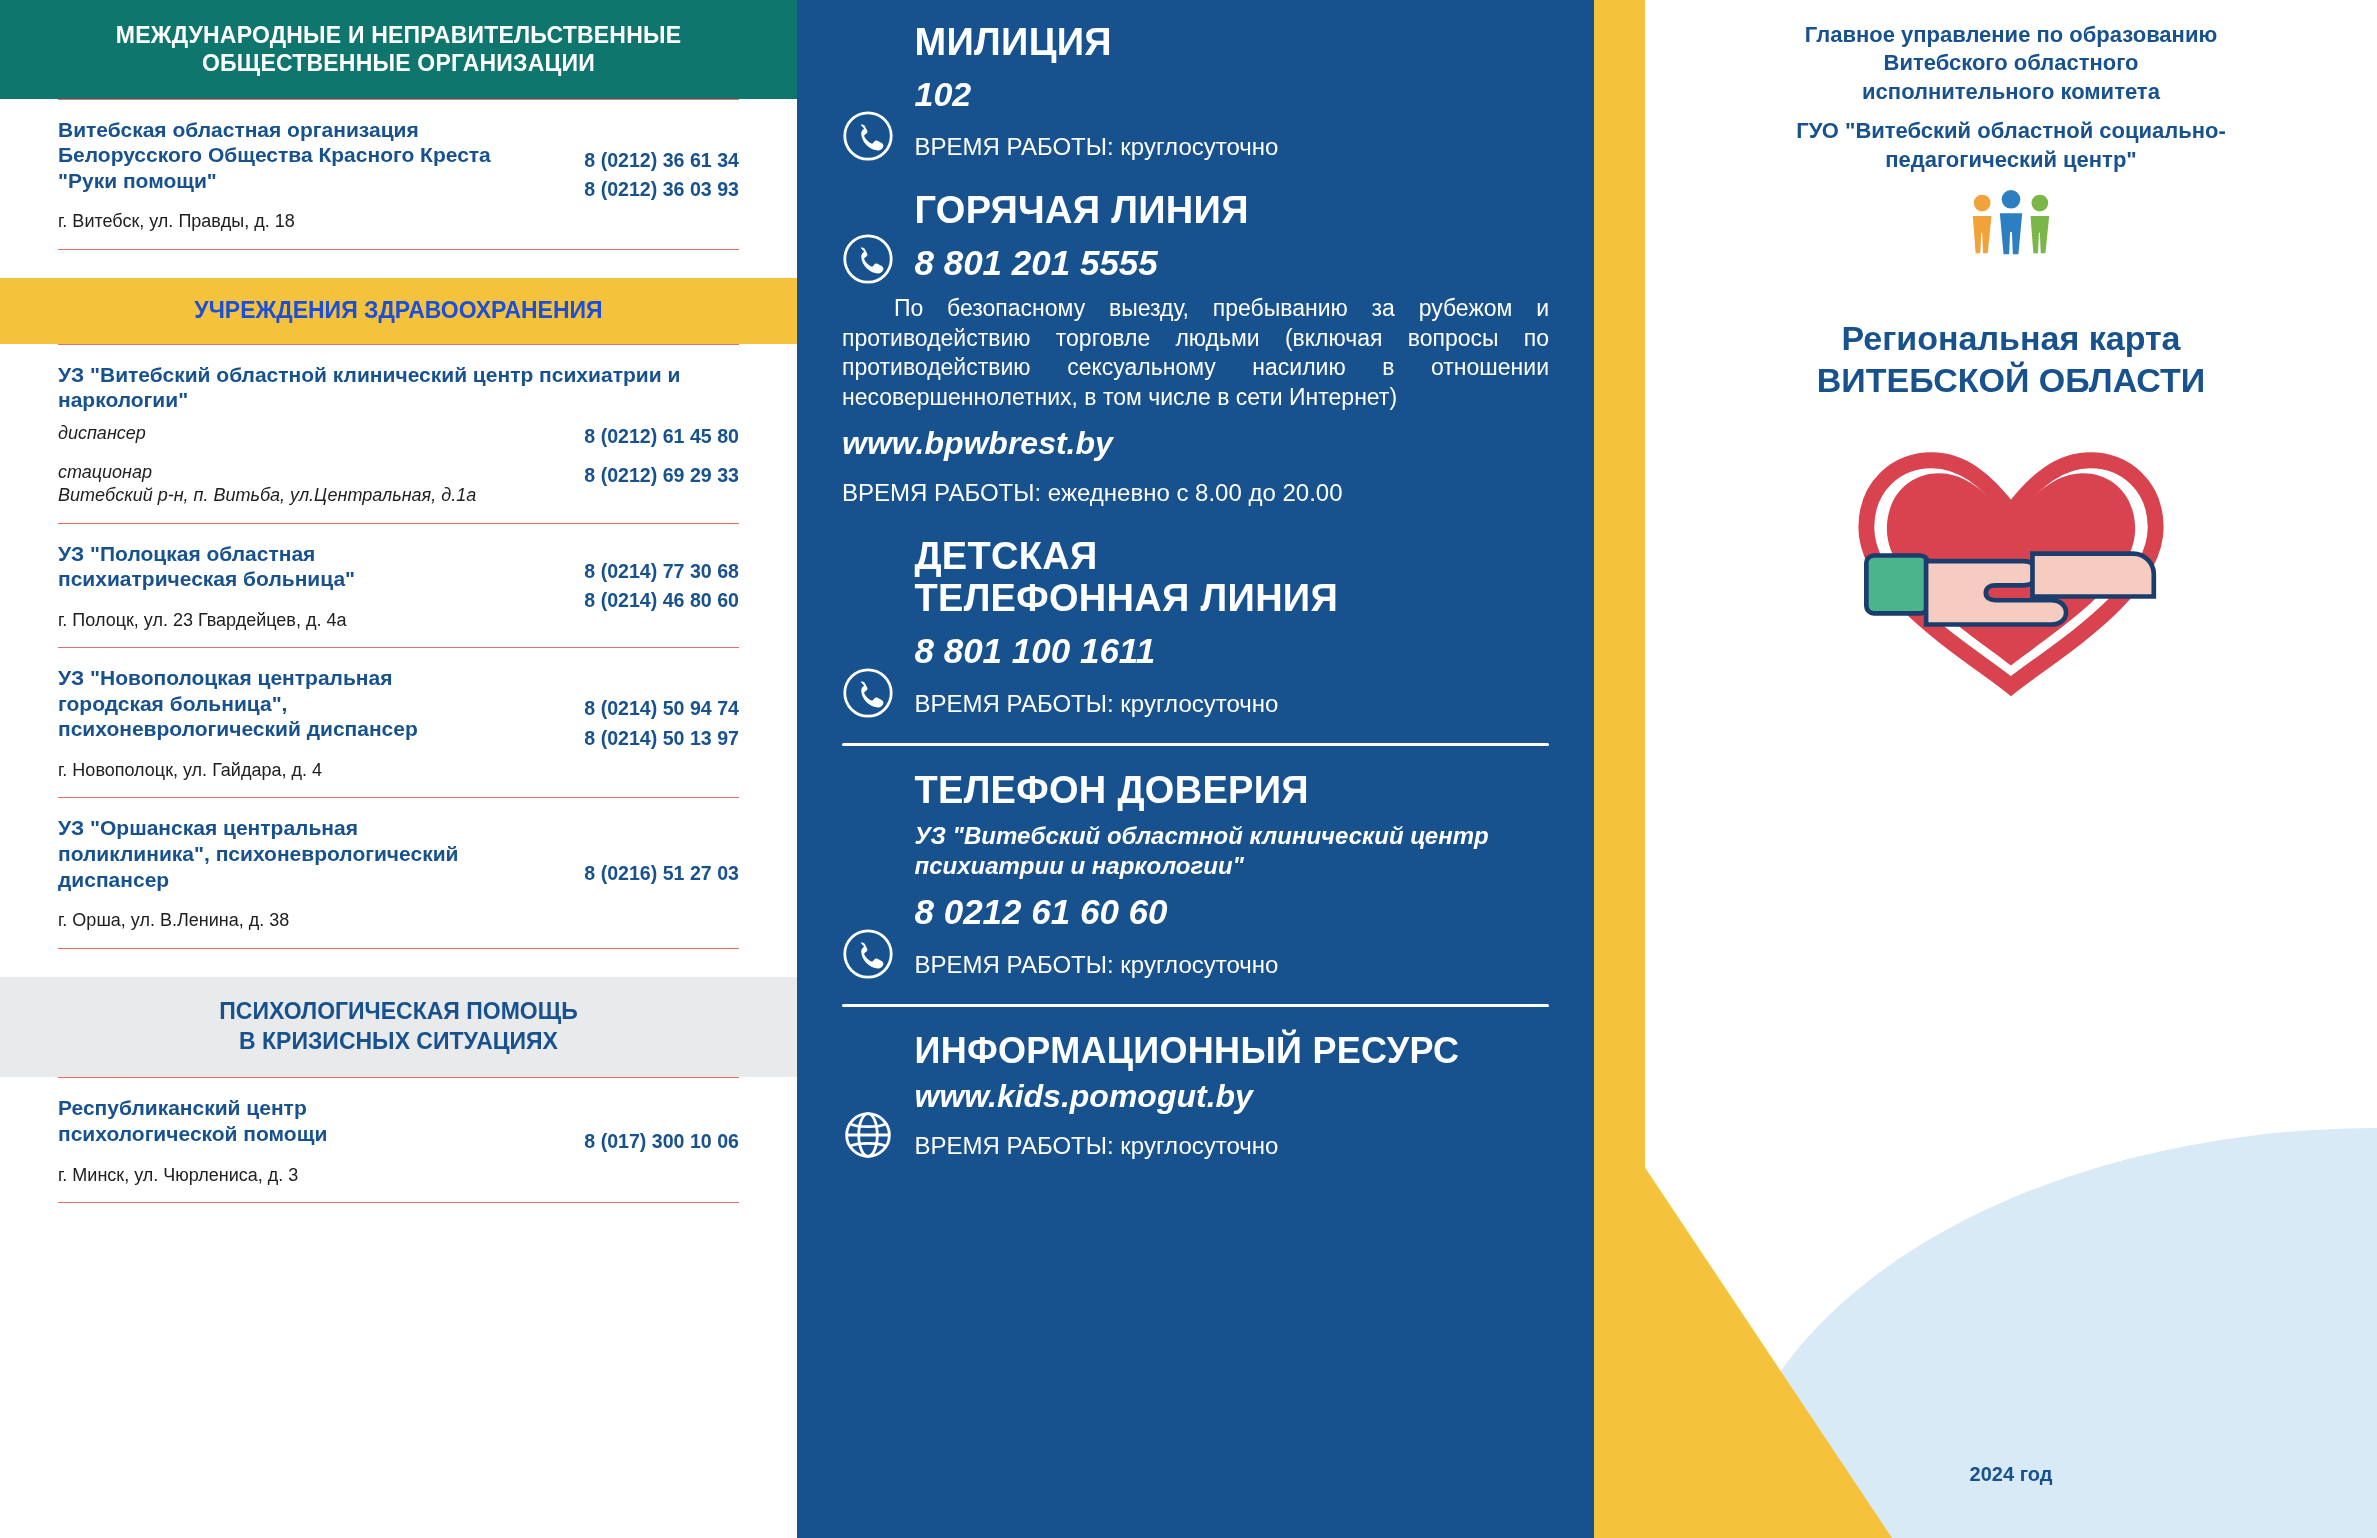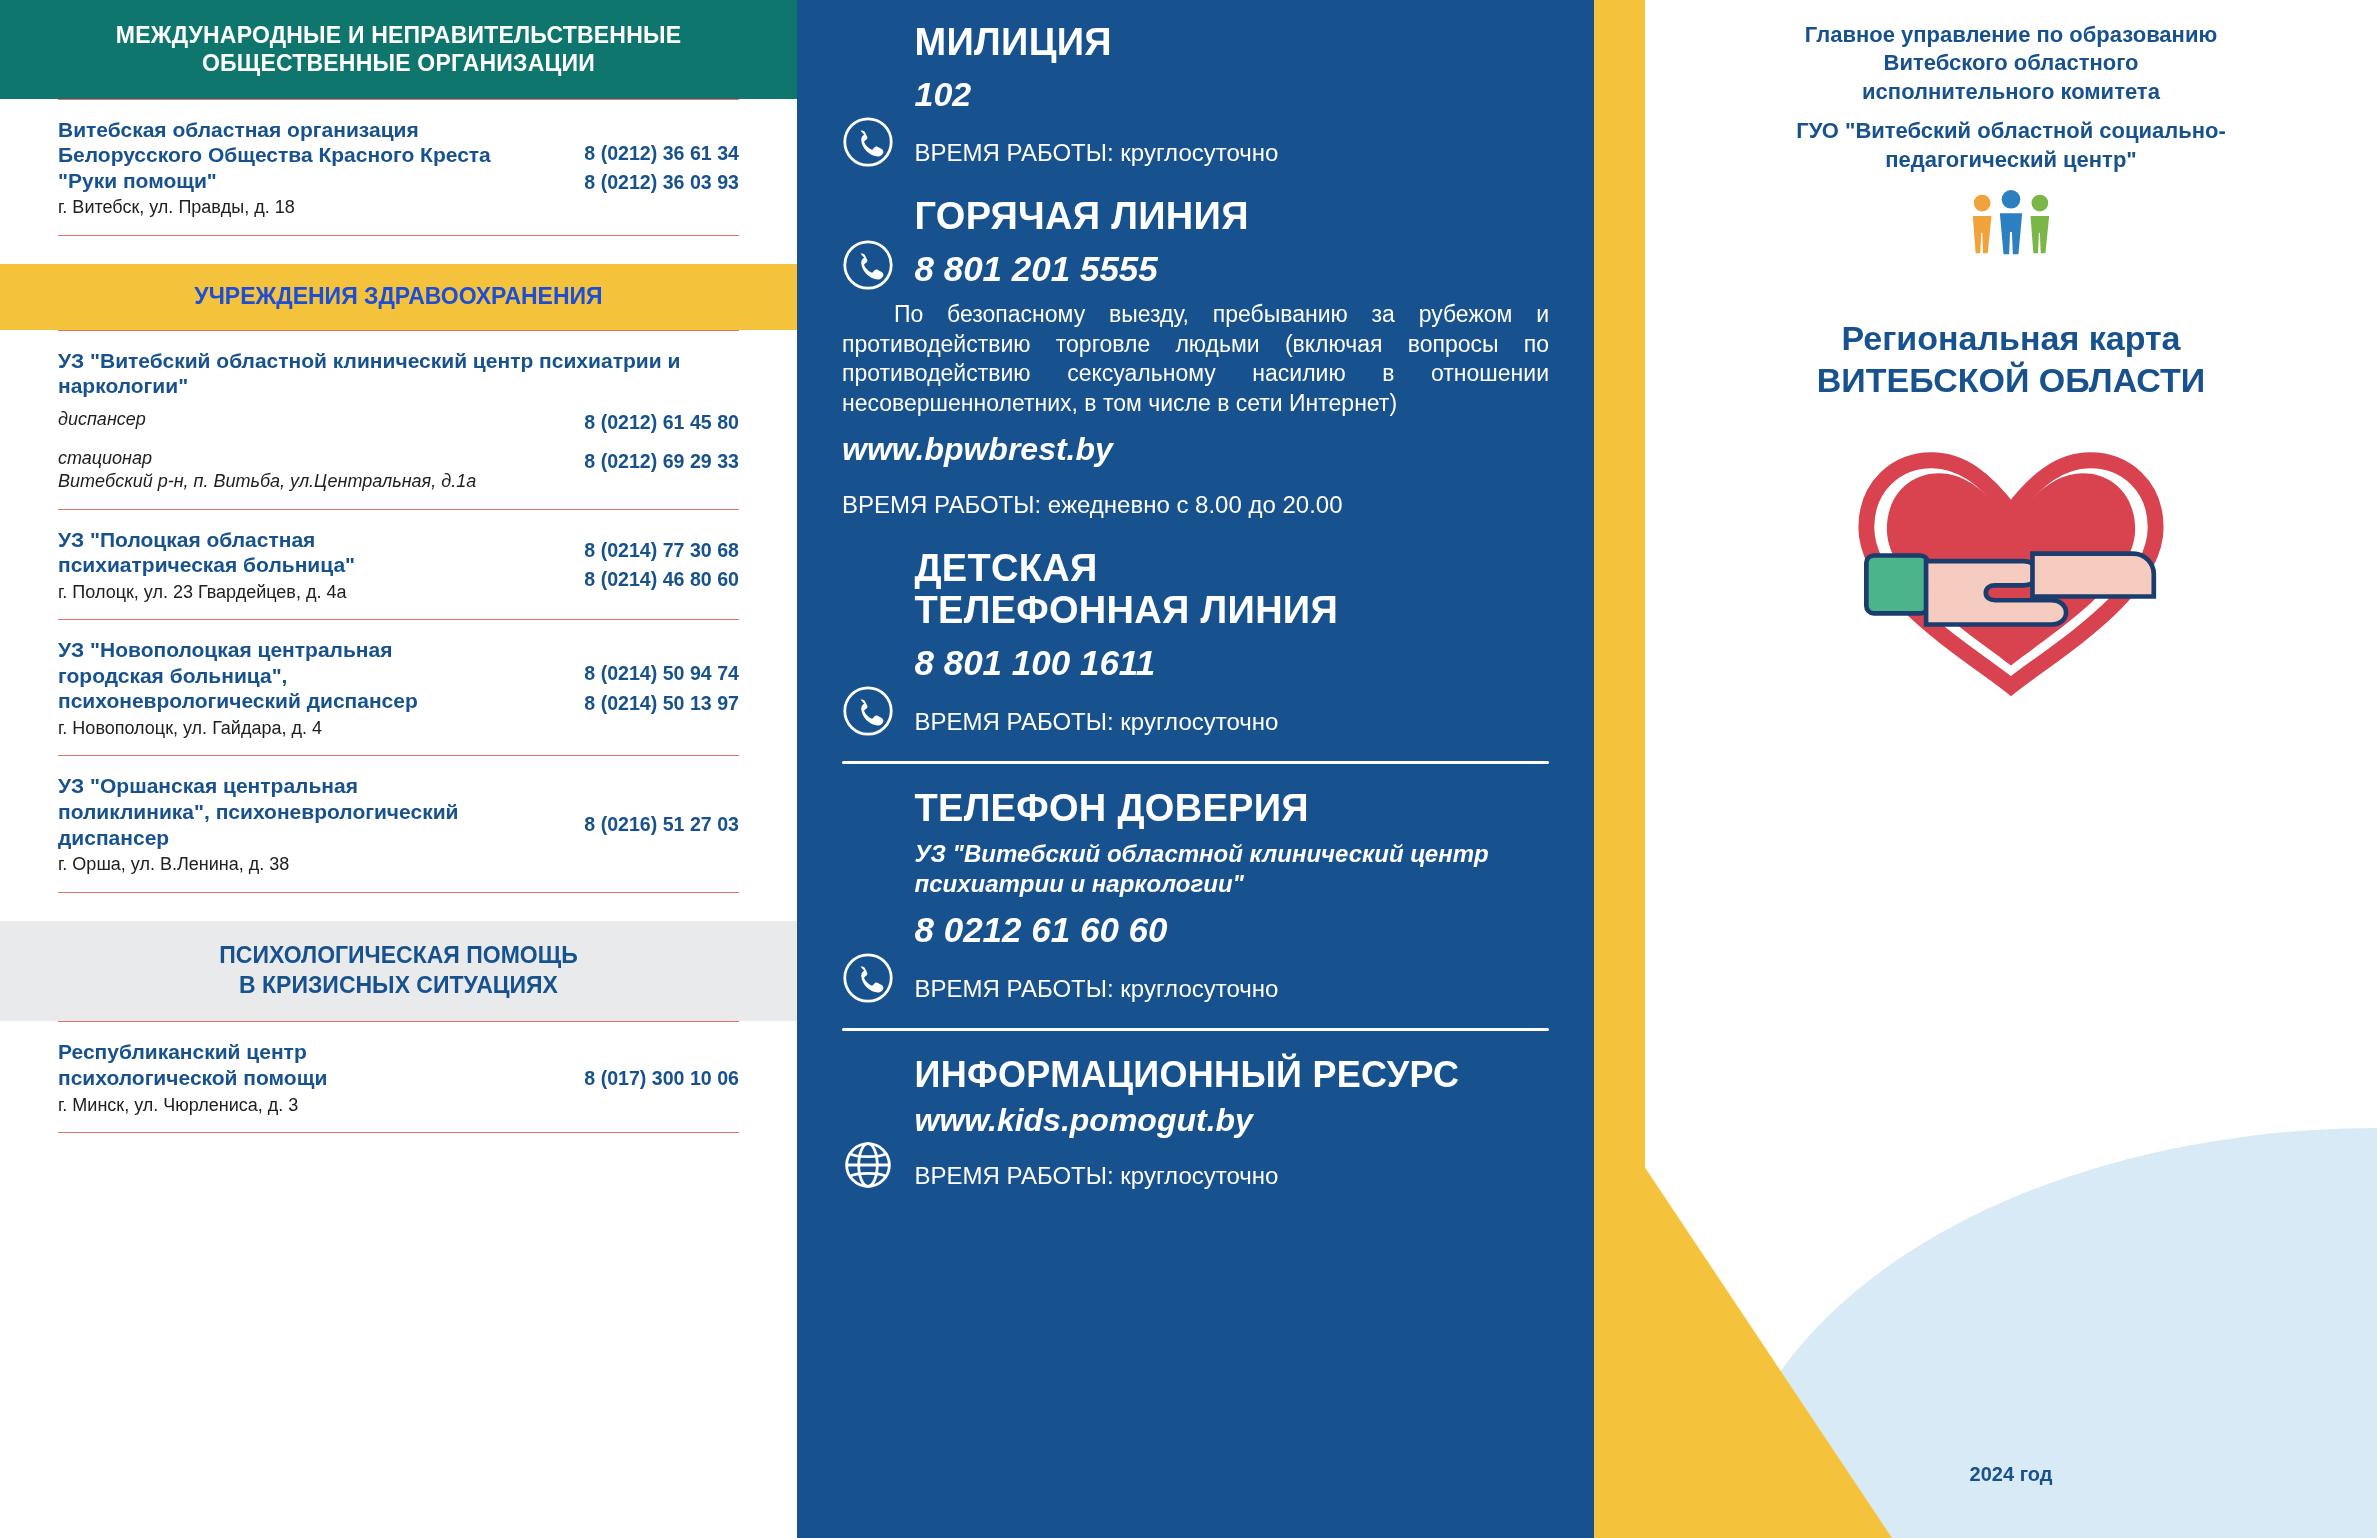--- a/index.html
+++ b/index.html
@@ -37,21 +37,21 @@
     display:flex; align-items:center; justify-content:space-between;
     gap: 13px;
   }
   .entry.first { border-top: 1.4px solid #e8706a; }
   .entry .left { flex: 1 1 auto; min-width: 0; }
   .entry .right { flex: 0 0 auto; text-align:center; }
   .org-name {
     color:#17528f; font-weight:bold; font-size:21px; line-height:1.22;
   }
   .org-addr {
-    color:#202020; font-size:18px; line-height:1.3; margin-top:3px;
+    color:#202020; font-size:18px; line-height:1.3; margin-top:17px;
   }
   .sub-row { display:flex; align-items:flex-start; justify-content:space-between; gap:11.2px; margin-top:9.3px; }
   .sub-label { color:#202020; font-style:italic; font-size:18px; line-height:1.3; }
   .phone {
     color:#17528f; font-weight:bold; font-size:19.6px; line-height:1.5; white-space:nowrap;
   }
   .spacer-md { height: 28px; }
 
   
   .col-center {
@@ -66,21 +66,21 @@
   .ico svg { display:block; width:52px; height:52px; }
   .blk-body { flex:1 1 auto; min-width:0; }
   .c-title {
     font-size:38px; font-weight:bold; line-height:1.1; letter-spacing:0.3px;
   }
   .c-title.sm { font-size:36px; }
   .c-num {
     font-size:34px; font-weight:bold; font-style:italic; line-height:1.25; margin-top:9.3px;
   }
   .c-num.big { font-size:35px; }
-  .c-hours { font-size:24px; line-height:1.3; margin-top:21px; }
+  .c-hours { font-size:24px; line-height:1.3; margin-top:15px; }
   .c-para {
     font-size:23px; line-height:1.28; margin-top:9.3px; text-align:justify;
     text-indent:52px;
   }
   .c-url { font-size:32px; font-weight:bold; font-style:italic; margin-top:13px; }
   .c-sub { font-size:24px; font-weight:bold; font-style:italic; line-height:1.25; margin-top:9.3px; }
   .rule { height:2.8px; background:#ffffff; margin: 24px 0 24px 0; border-radius:1.9px; }
 
   
   .col-right { width: 783px; height:1538px; background:#ffffff; position:relative; overflow:hidden; }

